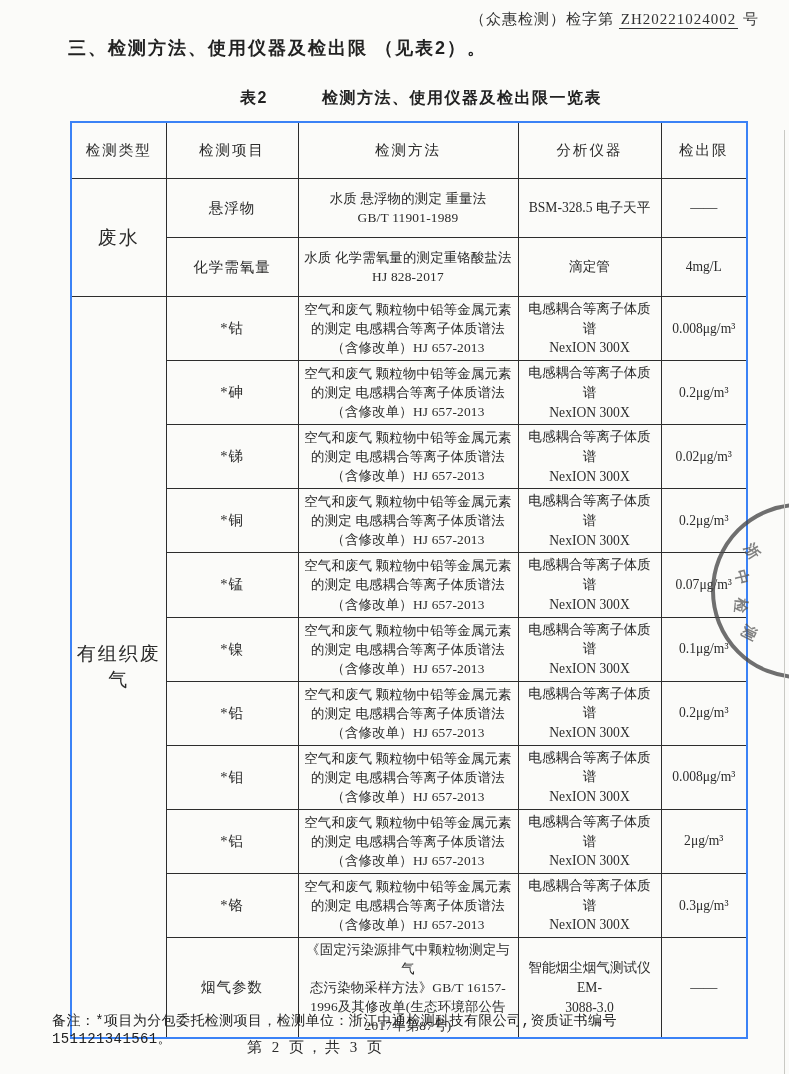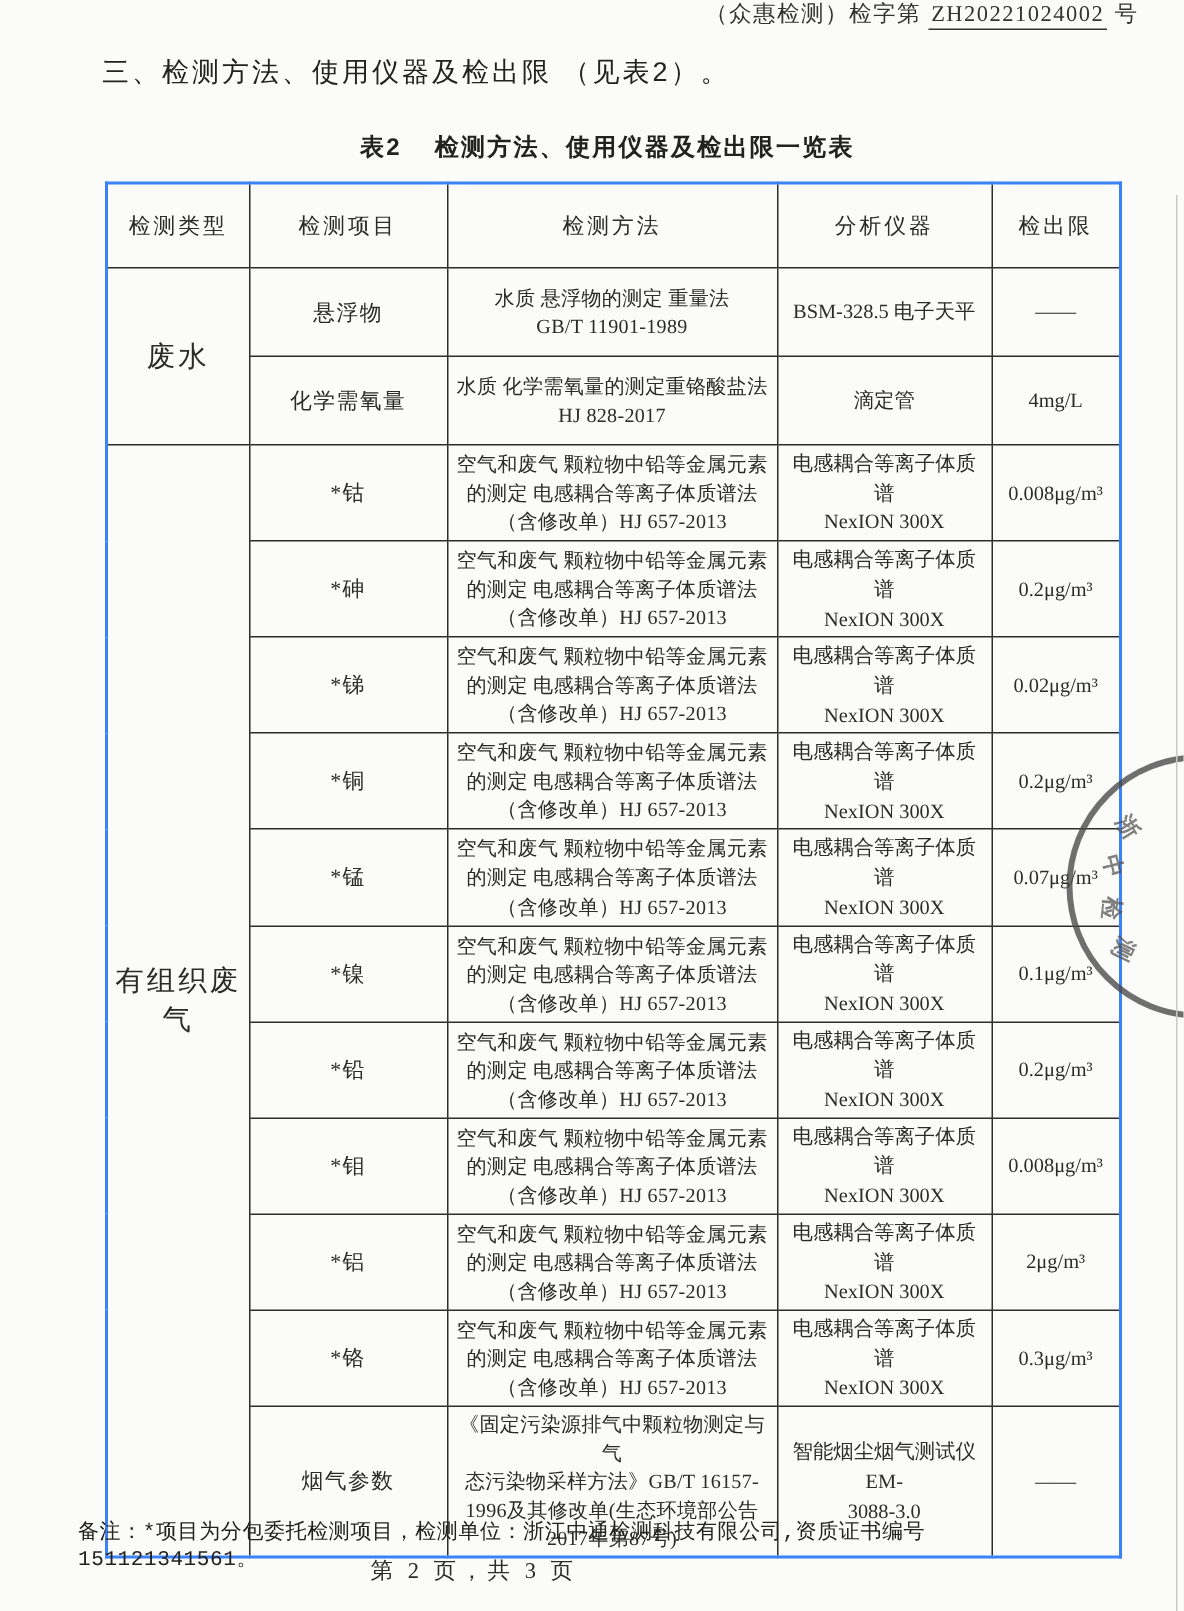--- a/index.html
+++ b/index.html
@@ -5,37 +5,37 @@
   html,body{margin:0;padding:0;}
   body{
     width:789px;height:1074px;
     background:#fbfbf9;
     position:relative;
     overflow:hidden;
     font-family:"Liberation Serif","DejaVu Serif",serif;
     color:#272727;
   }
   .doc-number{
-    position:absolute;top:0;right:30px;
+    position:absolute;top:10px;right:30px;
     font-size:15px;letter-spacing:1px;color:#333;
     white-space:nowrap;
   }
   .doc-number .underline{
     border-bottom:1.5px solid #333;
     padding:0 2px 1px 2px;
     font-family:"Liberation Serif",serif;
   }
   .section-heading{
     position:absolute;top:36px;left:68px;
-    font-size:18px;font-weight:400;letter-spacing:2px;color:#222;
+    font-size:18px;font-weight:700;letter-spacing:2px;color:#222;
     font-family:"Liberation Sans","DejaVu Sans",sans-serif;
   }
   .table-caption{
     position:absolute;top:88px;left:240px;
-    display:flex;gap:22px;
+    display:flex;gap:54px;
     font-size:16px;font-weight:700;letter-spacing:1.5px;color:#222;
     font-family:"Liberation Sans","DejaVu Sans",sans-serif;
   }
   table.results{
     position:absolute;top:121px;left:70px;
     width:676px;
     border-collapse:collapse;
     table-layout:fixed;
   }
   table.results col.c-type{width:95px;}

